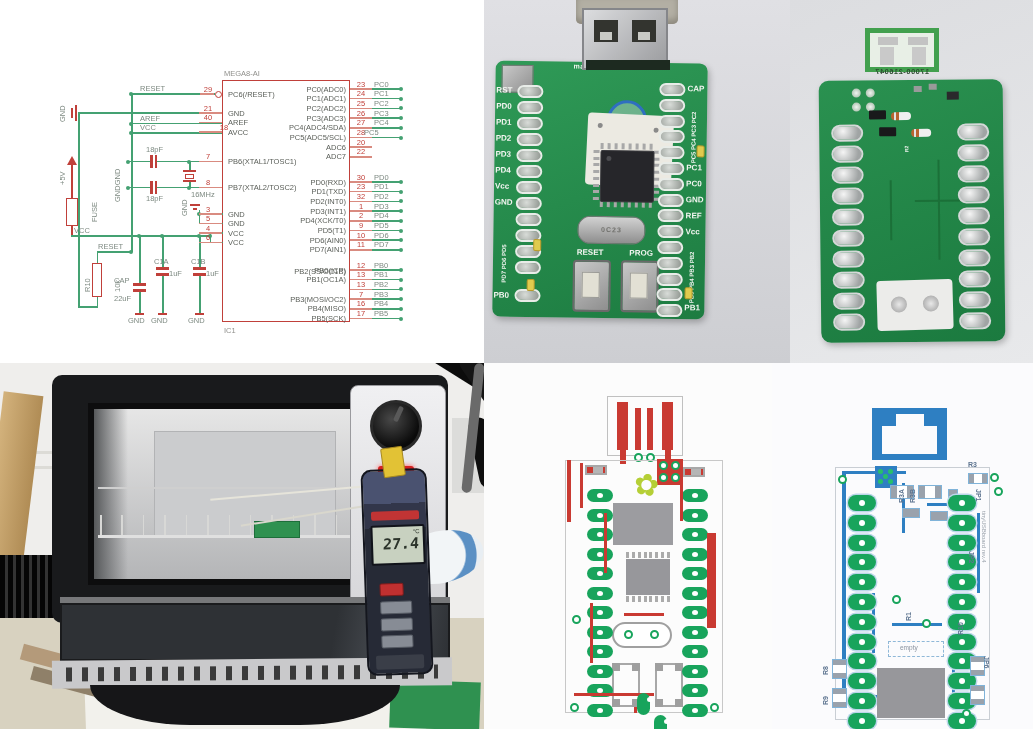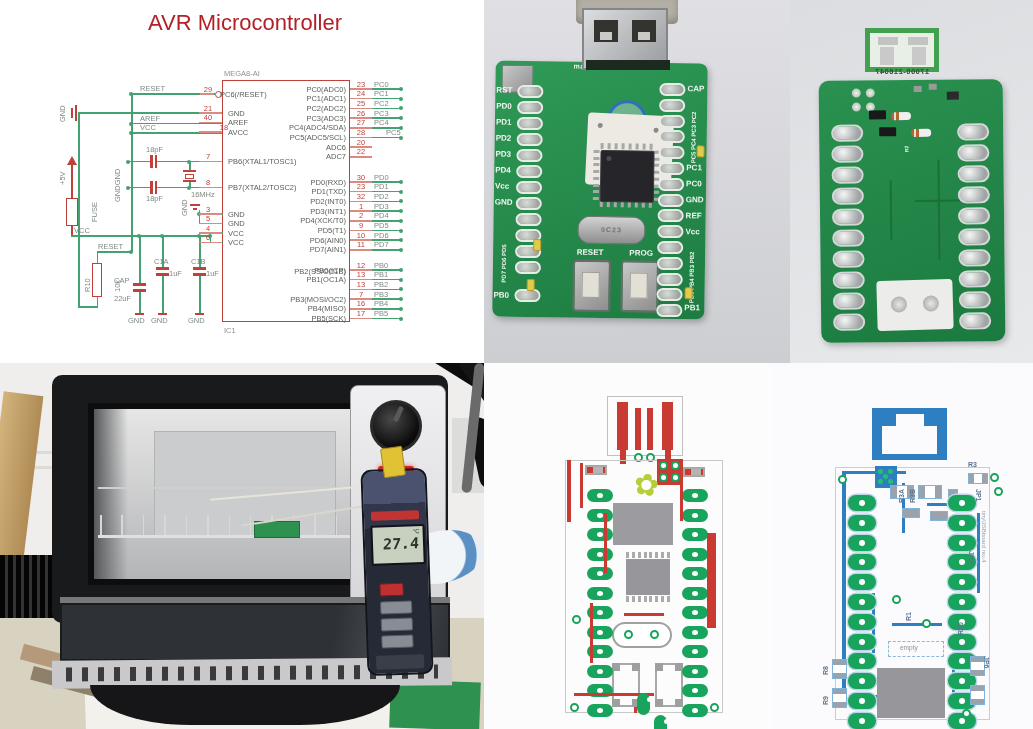--- a/index.html
+++ b/index.html
@@ -57,21 +57,20 @@
 .knob{width:52px;height:52px;border-radius:50%;background:radial-gradient(circle at 40% 35%,#484848,#0a0a0a 70%);border:3px solid #2a2a2a;box-sizing:border-box}
 .kp{position:absolute;left:23px;top:3px;width:5px;height:16px;background:#595959;border-radius:2px}
 .mbtn{background:#878c95;border-radius:2px;border:1px solid #555a63}
 </style>
 </head>
 <body>
 
 <div class="stage">
 
 <div class="cell" id="cellA" style="left:0;top:0;width:484px;height:363px;background:#fff">
-  <div class="a sch-title" style="left:148px;top:10px">AVR Microcontroller</div>
   <div class="a ref" style="left:224px;top:69px">MEGA8-AI</div>
   <div class="a chipbox" style="left:222px;top:80px;width:128px;height:242px"></div>
   <div class="a ref" style="left:224px;top:326px">IC1</div>
 
   <div class="a gw" style="left:131px;top:93.25px;width:84px"></div>
   <div class="a jdot" style="left:129px;top:92.2px"></div>
   <div class="a nlbl" style="left:140px;top:84px">RESET</div>
   <div class="a gwv" style="left:131px;top:94px;height:158px"></div>
   <div class="a gw" style="left:97px;top:251.25px;width:35px"></div>
   <div class="a jdot" style="left:129px;top:250.2px"></div>
@@ -165,21 +164,21 @@
   <div class="a gwv" style="left:199px;top:275.5px;height:37px"></div>
   <div class="a cbar" style="left:195px;top:312.5px;width:9px;height:2px"></div>
   <div class="a clbl" style="left:188px;top:316px">GND</div>
   <div class="a clbl" style="left:191px;top:257px">C1B</div>
   <div class="a clbl" style="left:206px;top:269px">1uF</div>
 
   <div class="a" id="sch-pins" style="left:0;top:0;width:484px;height:363px">
         <div class="a pnum" style="left:197px;top:84.5px;width:22px;text-align:center">29</div>
         <div class="a stub" style="left:200px;top:93.25px;width:14px"></div>
         <div class="a bub" style="left:214.5px;top:90.5px"></div>
-        <div class="a ilbl" style="left:220px;top:89.5px">PC6(/RESET)</div>
+        <div class="a ilbl" style="left:228px;top:89.5px">PC6(/RESET)</div>
         <div class="a pnum" style="left:197px;top:103.5px;width:22px;text-align:center">21</div>
         <div class="a stub" style="left:199px;top:112.25px;width:23px"></div>
         <div class="a ilbl" style="left:228px;top:108.5px">GND</div>
         <div class="a pnum" style="left:197px;top:113px;width:22px;text-align:center">40</div>
         <div class="a stub" style="left:199px;top:121.75px;width:23px"></div>
         <div class="a ilbl" style="left:228px;top:118px">AREF</div>
         <div class="a pnum" style="left:213px;top:122.5px;width:22px;text-align:center">18</div>
         <div class="a stub" style="left:199px;top:131.25px;width:23px"></div>
         <div class="a ilbl" style="left:228px;top:127.5px">AVCC</div>
         <div class="a pnum" style="left:197px;top:152px;width:22px;text-align:center">7</div>
@@ -227,21 +226,21 @@
         <div class="a ilbl r" style="right:138px;top:123.3px">PC4(ADC4/SDA)</div>
         <div class="a stub" style="left:350px;top:127.05px;width:22px"></div>
         <div class="a pnum" style="left:351px;top:118.3px;width:20px;text-align:center">27</div>
         <div class="a nwire" style="left:372px;top:127.05px;width:29px"></div>
         <div class="a nlbl" style="left:374px;top:118.3px">PC4</div>
         <div class="a jdot" style="left:399px;top:125.8px"></div>
         <div class="a ilbl r" style="right:138px;top:133px">PC5(ADC5/SCL)</div>
         <div class="a stub" style="left:350px;top:136.75px;width:22px"></div>
         <div class="a pnum" style="left:351px;top:128px;width:20px;text-align:center">28</div>
         <div class="a nwire" style="left:372px;top:136.75px;width:29px"></div>
-        <div class="a nlbl" style="left:386px;top:128px">PC5</div>
+        <div class="a nlbl" style="left:364px;top:128px">PC5</div>
         <div class="a jdot" style="left:399px;top:135.5px"></div>
         <div class="a ilbl r" style="right:138px;top:142.7px">ADC6</div>
         <div class="a stub" style="left:350px;top:146.45px;width:22px"></div>
         <div class="a pnum" style="left:351px;top:137.7px;width:20px;text-align:center">20</div>
         <div class="a ilbl r" style="right:138px;top:152.39999999999998px">ADC7</div>
         <div class="a stub" style="left:350px;top:156.14999999999998px;width:22px"></div>
         <div class="a pnum" style="left:351px;top:147.39999999999998px;width:20px;text-align:center">22</div>
         <div class="a ilbl r" style="right:138px;top:177.5px">PD0(RXD)</div>
         <div class="a stub" style="left:350px;top:181.25px;width:22px"></div>
         <div class="a pnum" style="left:351px;top:172.5px;width:20px;text-align:center">30</div>

